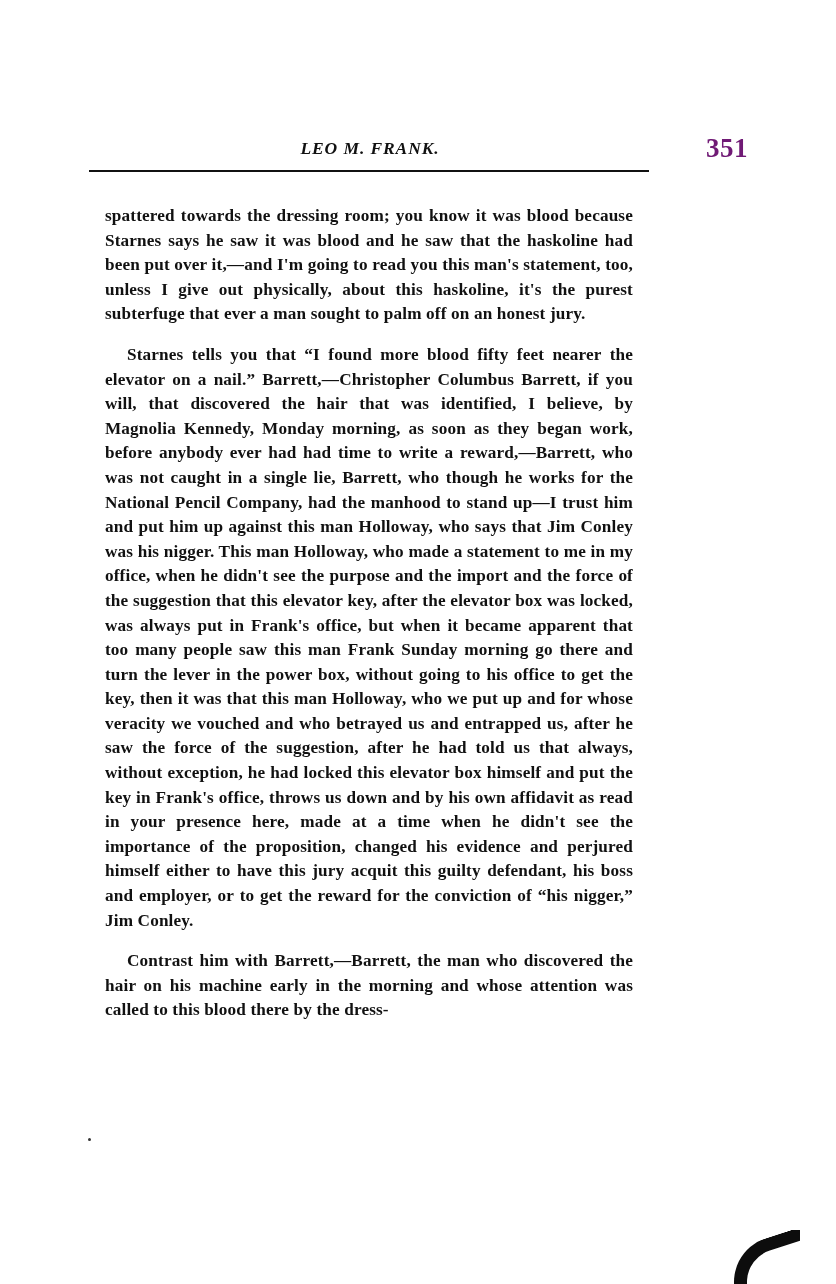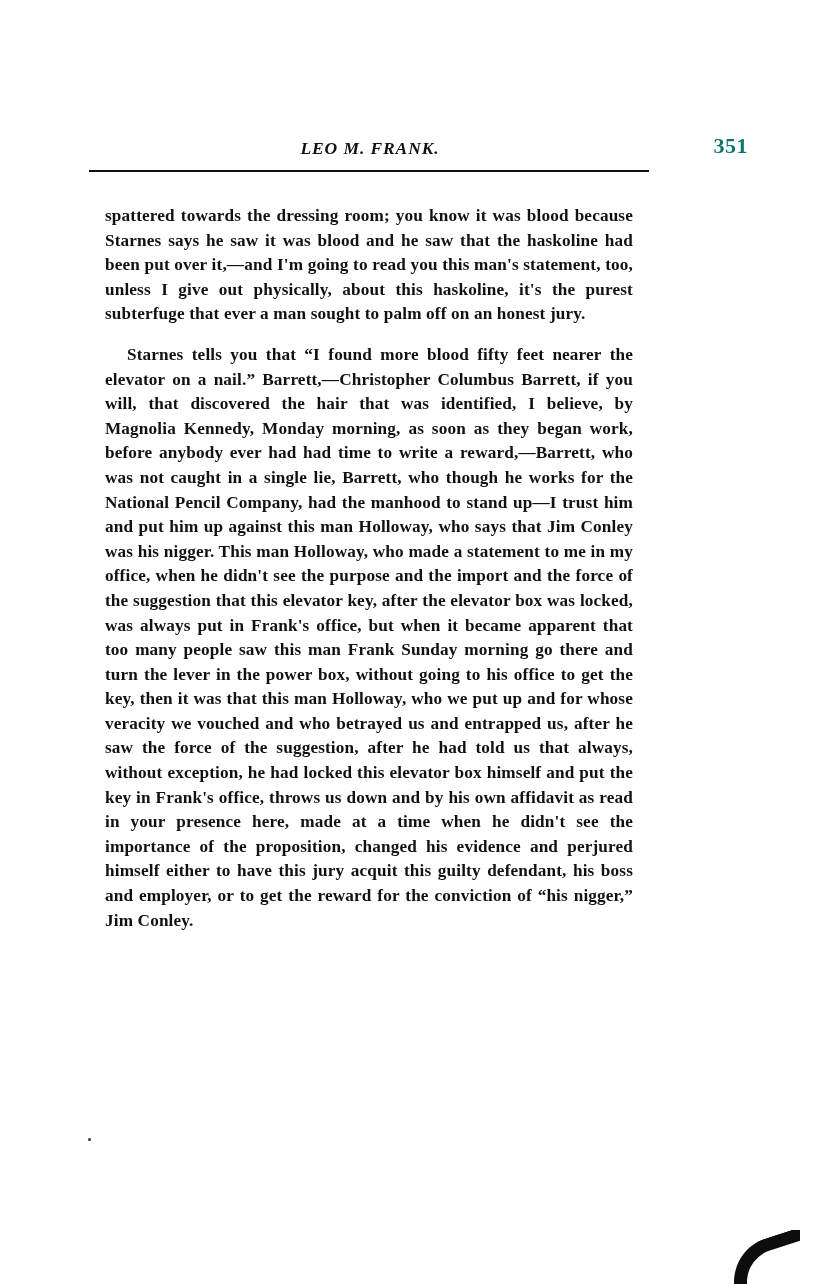--- a/index.html
+++ b/index.html
@@ -38,23 +38,23 @@
     letter-spacing: 0.9px;
     color: #111;
     white-space: nowrap;
   }
   .folio {
     position: absolute;
     right: 88px;
     top: 133px;
     font-family: "Liberation Serif", serif;
     font-weight: bold;
-    font-size: 22px;
+    font-size: 27px;
     letter-spacing: 0.5px;
-    color: #0f766e;
+    color: #701a75;
   }
   .rule {
     position: absolute;
     left: 89px;
     top: 170px;
     width: 560px;
     height: 2px;
     background: #111;
   }
   .textblock {
@@ -120,20 +120,21 @@
     <span class="title">LEO M. FRANK.</span>
   </div>
 
   <div class="folio">351</div>
 
   <div class="rule"></div>
 
   <div class="textblock">
     <p class="para">spattered towards the dressing room; you know it was blood because Starnes says he saw it was blood and he saw that the haskoline had been put over it,—and I'm going to read you this man's statement, too, unless I give out physically, about this haskoline, it's the purest subterfuge that ever a man sought to palm off on an honest jury.</p>
     <p class="para indent">Starnes tells you that “I found more blood fifty feet nearer the elevator on a nail.”  Barrett,—Christopher Columbus Barrett, if you will, that discovered the hair that was identified, I believe, by Magnolia Kennedy, Monday morning, as soon as they began work, before anybody ever had had time to write a reward,—Barrett, who was not caught in a single lie, Barrett, who though he works for the National Pencil Company, had the manhood to stand up—I trust him and put him up against this man Holloway, who says that Jim Conley was his nigger.  This man Holloway, who made a statement to me in my office, when he didn't see the purpose and the import and the force of the suggestion that this elevator key, after the elevator box was locked, was always put in Frank's office, but when it became apparent that too many people saw this man Frank Sunday morning go there and turn the lever in the power box, without going to his office to get the key, then it was that this man Holloway, who we put up and for whose veracity we vouched and who betrayed us and entrapped us, after he saw the force of the suggestion, after he had told us that always, without exception, he had locked this elevator box himself and put the key in Frank's office, throws us down and by his own affidavit as read in your presence here, made at a time when he didn't see the importance of the proposition, changed his evidence and perjured himself either to have this jury acquit this guilty defendant, his boss and employer, or to get the reward for the conviction of “his nigger,” Jim Conley.</p>
+    <p class="para indent last-left">Contrast him with Barrett,—Barrett, the man who discovered the hair on his machine early in the morning and whose attention was called to this blood there by the dress-</p>
   </div>
 
   <div class="stray-dot"></div>
 
   <div class="corner-mark">
     <div class="swoosh"></div>
   </div>
 
 </div>
 

